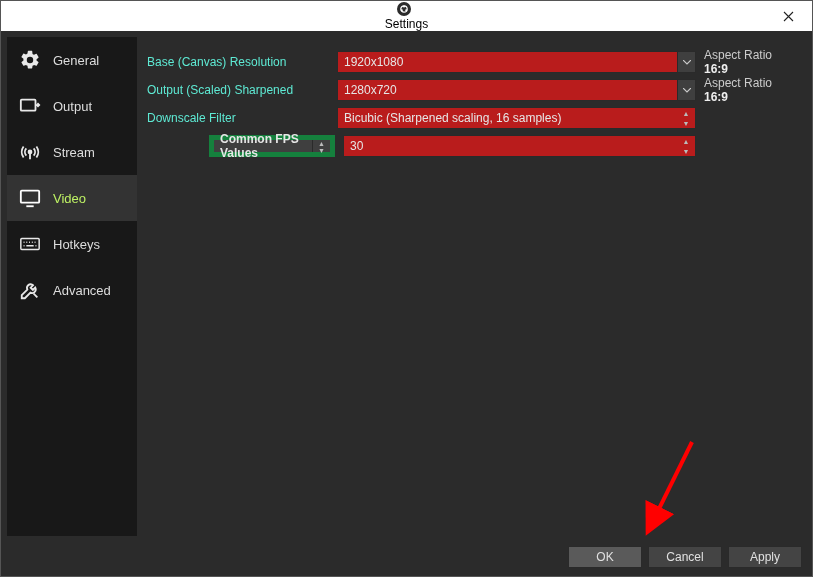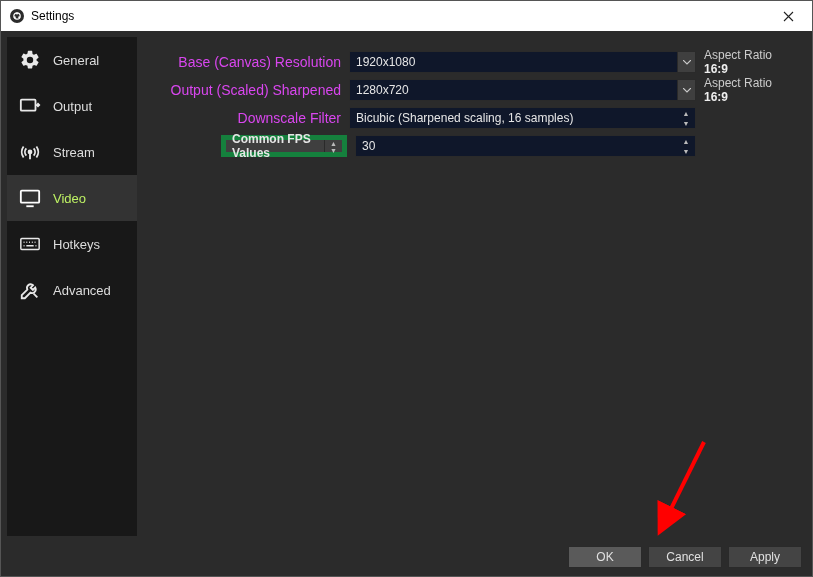--- a/index.html
+++ b/index.html
@@ -20,20 +20,21 @@
     flex-direction: column;
   }
   .titlebar {
     height: 30px;
     background: #fff;
     color: #000;
     display: flex;
     align-items: center;
     padding: 0 8px;
     position: relative;
+    flex-direction: column;
   }
   .titlebar .app-icon {
     width: 16px; height: 16px;
     margin-right: 6px;
     display: inline-flex;
     align-items: center;
     justify-content: center;
   }
   .titlebar .title {
     font-size: 12px;
@@ -50,21 +51,20 @@
     font-size: 14px;
     color: #222;
     cursor: pointer;
   }
   .client {
     flex: 1;
     background: #2b2b2b;
     display: flex;
     position: relative;
     padding: 6px;
-    gap: 12px;
   }
   .sidebar {
     width: 130px;
     background: #181818;
     display: flex;
     flex-direction: column;
   }
   .sidebar-item {
     display: flex;
     align-items: center;
@@ -97,28 +97,28 @@
     position: relative;
   }
   .form-row {
     display: flex;
     align-items: center;
     margin-bottom: 6px;
     height: 22px;
   }
   .form-label {
     flex: 0 0 190px;
-    text-align: right;
+    text-align: left;
     padding-right: 8px;
-    font-size: 14px;
-    color: #d946ef;
+    font-size: 12px;
+    color: #5eead4;
   }
   .combo {
     flex: 1;
-    background: #0f172a;
+    background: #b91c1c;
     border: 1px solid #2a2a2a;
     height: 22px;
     display: flex;
     align-items: center;
     padding: 0 6px;
     color: #e6e6e6;
     font-size: 12px;
     position: relative;
   }
   .combo .arrow {

